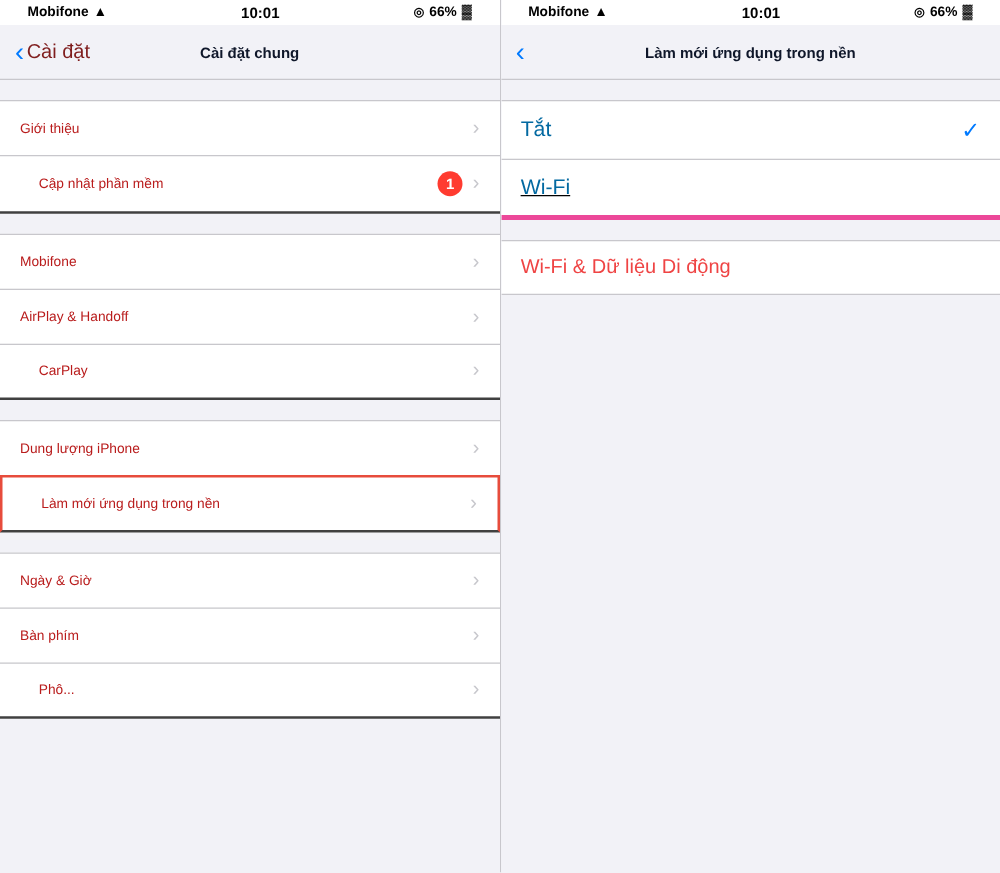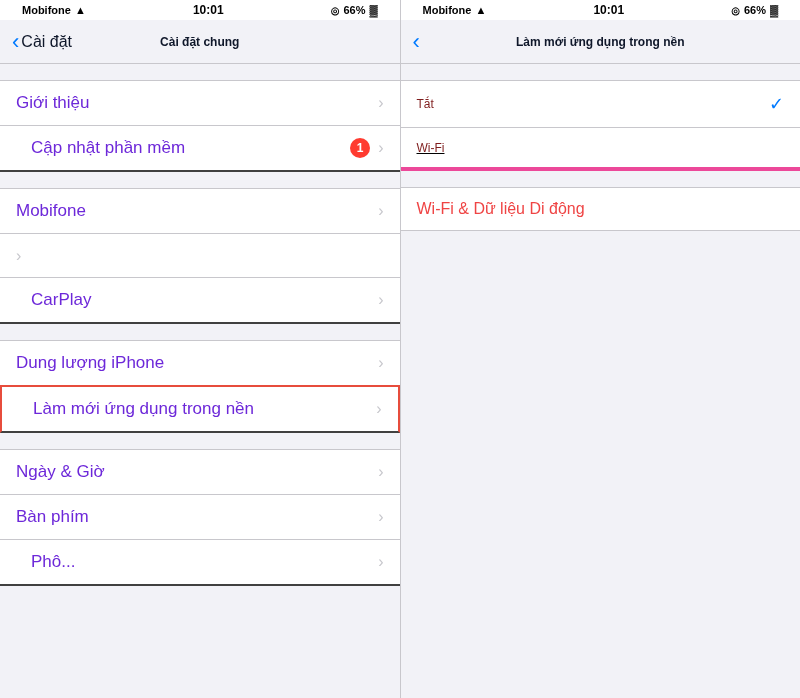--- a/index.html
+++ b/index.html
@@ -83,22 +83,22 @@
       justify-content: space-between;
       padding: 12px 16px;
       min-height: 44px;
       cursor: pointer;
     }
     .cell:last-child {
       border-bottom: 2px solid #404040;
       padding-left: 31px;
     }
     .cell-label {
-      font-size: 17px;
-      color: #6d28d9;
+      font-size: 11px;
+      color: #b91c1c;
     }
     .cell-right {
       display: flex;
       align-items: center;
       gap: 8px;
     }
     .chevron {
       color: #c7c7cc;
       font-size: 16px;
     }
@@ -131,22 +131,22 @@
       justify-content: space-between;
       padding: 12px 16px;
       min-height: 44px;
       cursor: pointer;
     }
     .selection-cell:last-child {
       border-bottom: 4px solid #ec4899;
       text-decoration: underline;
     }
     .selection-label {
-      font-size: 12px;
-      color: #7f1d1d;
+      font-size: 17px;
+      color: #0369a1;
     }
     .checkmark {
       color: #007aff;
       font-size: 18px;
     }
     .plain-cell {
       background: #fff;
       border-top: 1px solid #c8c7cc;
       border-bottom: 1px solid #c8c7cc;
       display: flex;
@@ -181,21 +181,21 @@
     <div class="status-right">
       <span style="font-size:10px;">◎</span>
       <span style="font-size:11px;">66%</span>
       <span style="font-size:11px;">▓</span>
     </div>
   </div>
 
   <div class="nav-bar">
     <div class="nav-back">
       <span style="font-size:22px;font-weight:300;">‹</span>
-      <span style="font-size:16px;color:#0f172a;">Cài đặt</span>
+      <span style="font-size:16px;color:#7f1d1d;">Cài đặt</span>
     </div>
     <span class="nav-title">Cài đặt chung</span>
   </div>
 
   <div class="settings-list">
 
     <div class="section">
       <div class="cell">
         <span class="cell-label">Giới thiệu</span>
         <div class="cell-right">
@@ -212,20 +212,21 @@
     </div>
 
     <div class="section">
       <div class="cell">
         <span class="cell-label">Mobifone</span>
         <div class="cell-right">
           <span class="chevron">›</span>
         </div>
       </div>
       <div class="cell">
+        <span class="cell-label">AirPlay &amp; Handoff</span>
         <div class="cell-right">
           <span class="chevron">›</span>
         </div>
       </div>
       <div class="cell">
         <span class="cell-label">CarPlay</span>
         <div class="cell-right">
           <span class="chevron">›</span>
         </div>
       </div>

